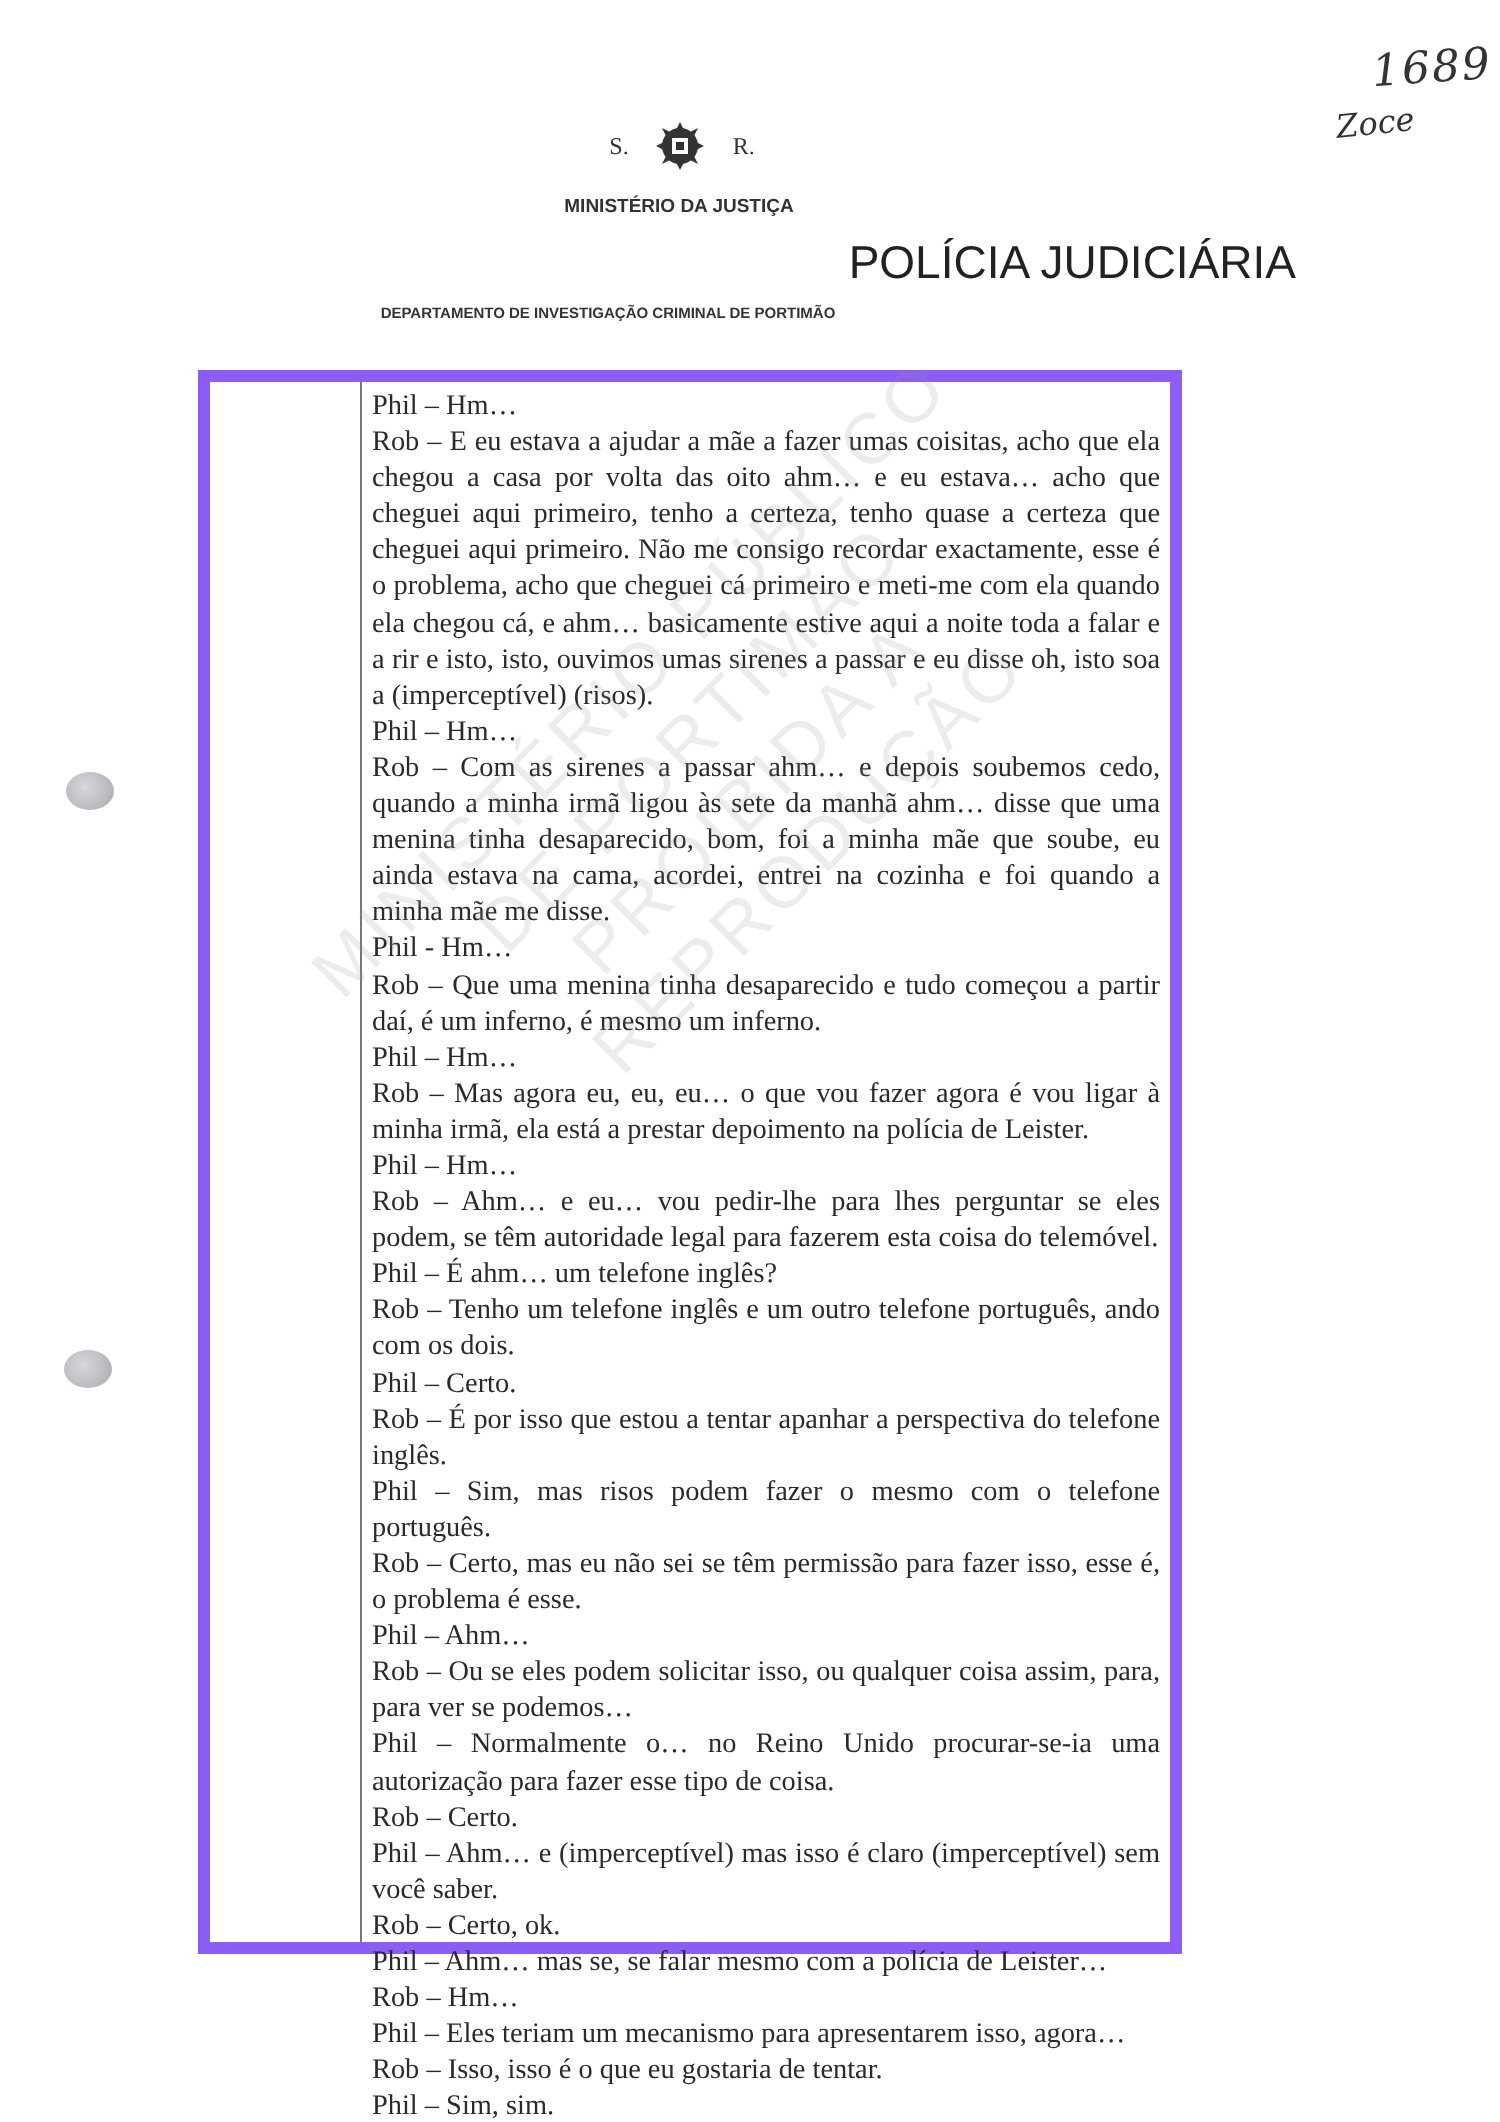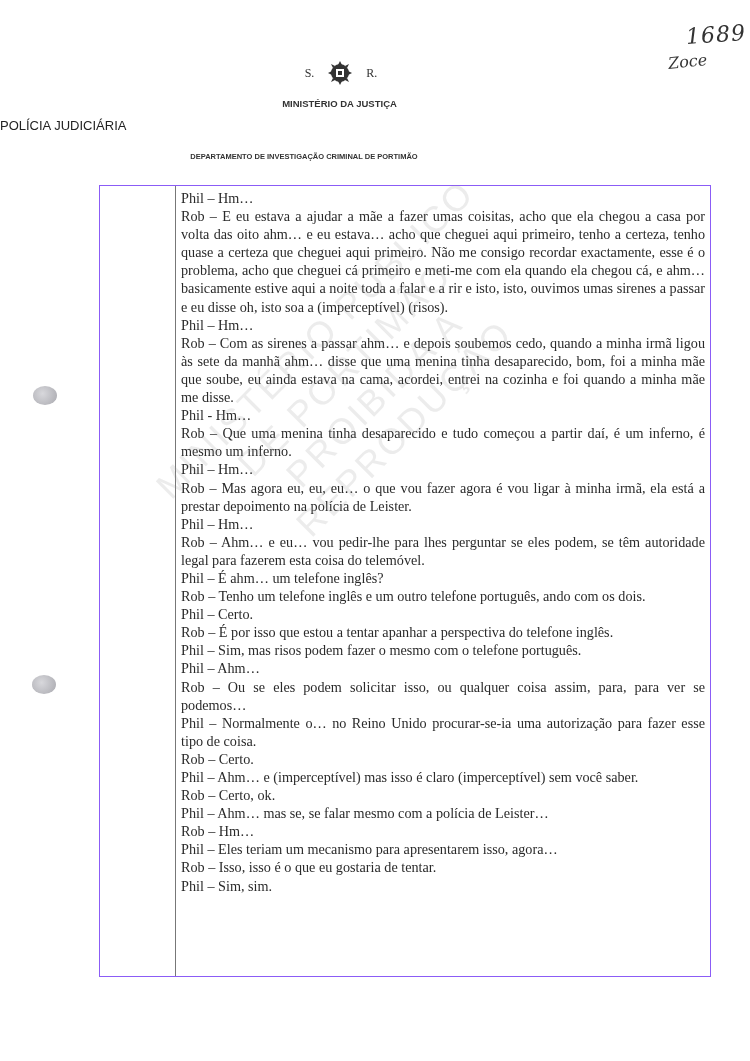--- a/index.html
+++ b/index.html
@@ -3,23 +3,23 @@
 <meta charset="utf-8">
 <style>
   html, body { margin: 0; padding: 0; background: #ffffff; }
   body { width: 750px; height: 1061px; position: relative; overflow: hidden; font-family: "Liberation Serif", serif; color: #2a2a2a; }
   .handwritten-num { position: absolute; left: 686px; top: 22px; font-family: "DejaVu Serif", serif; font-style: italic; font-size: 22px; color: #333; transform: rotate(-4deg); letter-spacing: 1px; }
   .handwritten-sig { position: absolute; left: 668px; top: 52px; font-family: "DejaVu Serif", serif; font-style: italic; font-size: 16px; color: #333; transform: rotate(-6deg); }
   .crest-row { position: absolute; top: 60px; left: 0; width: 682px; text-align: center; font-size: 12px; color: #333; }
   .crest-row .letter { display: inline-block; vertical-align: middle; }
   .crest { display: inline-block; width: 26px; height: 26px; vertical-align: middle; margin: 0 10px; }
   .ministry { position: absolute; top: 98px; left: 0; width: 679px; text-align: center; font-family: "Liberation Sans", sans-serif; font-size: 9.5px; font-weight: bold; color: #333; }
-  .police { position: absolute; top: 118px; left: 0; width: 648px; text-align: left; font-family: "Liberation Sans", sans-serif; font-size: 13px; color: #222; }
+  .police { position: absolute; top: 118px; left: 0; width: 648px; text-align: right; font-family: "Liberation Sans", sans-serif; font-size: 23px; color: #222; }
   .dept { position: absolute; top: 152px; left: 0; width: 608px; text-align: center; font-family: "Liberation Sans", sans-serif; font-size: 7.5px; font-weight: bold; color: #333; }
-  .table { position: absolute; left: 99px; top: 185px; width: 612px; height: 792px; border: 1px solid #8b5cf6; box-sizing: border-box; }
+  .table { position: absolute; left: 99px; top: 185px; width: 492px; height: 792px; border: 6px solid #8b5cf6; box-sizing: border-box; }
   .table .left-col { position: absolute; left: 0; top: 0; width: 75px; height: 100%; border-right: 1px solid #777; }
   .table .content { position: absolute; left: 76px; top: 0; right: 0; padding: 3px 5px 0 5px; font-size: 14.2px; line-height: 18.1px; text-align: justify; }
   .line { display: block; }
   .punch { position: absolute; width: 24px; height: 19px; border-radius: 50%; background: radial-gradient(circle at 40% 40%, #d8d8dc, #a8a8ae); }
   .watermark { position: absolute; left: 110px; top: 300px; width: 500px; font-family: "Liberation Sans", sans-serif; font-size: 36px; color: rgba(150,150,150,0.18); transform: rotate(-45deg); transform-origin: center; letter-spacing: 3px; line-height: 42px; pointer-events: none; text-align: center; }
 </style>
 </head>
 <body>
 
 <div class="handwritten-num">1689</div>
@@ -55,20 +55,21 @@
       <span class="line">Rob – Que uma menina tinha desaparecido e tudo começou a partir daí, é um inferno, é mesmo um inferno.</span>
       <span class="line">Phil – Hm…</span>
       <span class="line">Rob – Mas agora eu, eu, eu… o que vou fazer agora é vou ligar à minha irmã, ela está a prestar depoimento na polícia de Leister.</span>
       <span class="line">Phil – Hm…</span>
       <span class="line">Rob – Ahm… e eu… vou pedir-lhe para lhes perguntar se eles podem, se têm autoridade legal para fazerem esta coisa do telemóvel.</span>
       <span class="line">Phil – É ahm… um telefone inglês?</span>
       <span class="line">Rob – Tenho um telefone inglês e um outro telefone português, ando com os dois.</span>
       <span class="line">Phil – Certo.</span>
       <span class="line">Rob – É por isso que estou a tentar apanhar a perspectiva do telefone inglês.</span>
       <span class="line">Phil – Sim, mas risos podem fazer o mesmo com o telefone português.</span>
+      <span class="line">Rob – Certo, mas eu não sei se têm permissão para fazer isso, esse é, o problema é esse.</span>
       <span class="line">Phil – Ahm…</span>
       <span class="line">Rob – Ou se eles podem solicitar isso, ou qualquer coisa assim, para, para ver se podemos…</span>
       <span class="line">Phil – Normalmente o… no Reino Unido procurar-se-ia uma autorização para fazer esse tipo de coisa.</span>
       <span class="line">Rob – Certo.</span>
       <span class="line">Phil – Ahm… e (imperceptível) mas isso é claro (imperceptível) sem você saber.</span>
       <span class="line">Rob – Certo, ok.</span>
       <span class="line">Phil – Ahm… mas se, se falar mesmo com a polícia de Leister…</span>
       <span class="line">Rob – Hm…</span>
       <span class="line">Phil – Eles teriam um mecanismo para apresentarem isso, agora…</span>
       <span class="line">Rob – Isso, isso é o que eu gostaria de tentar.</span>

